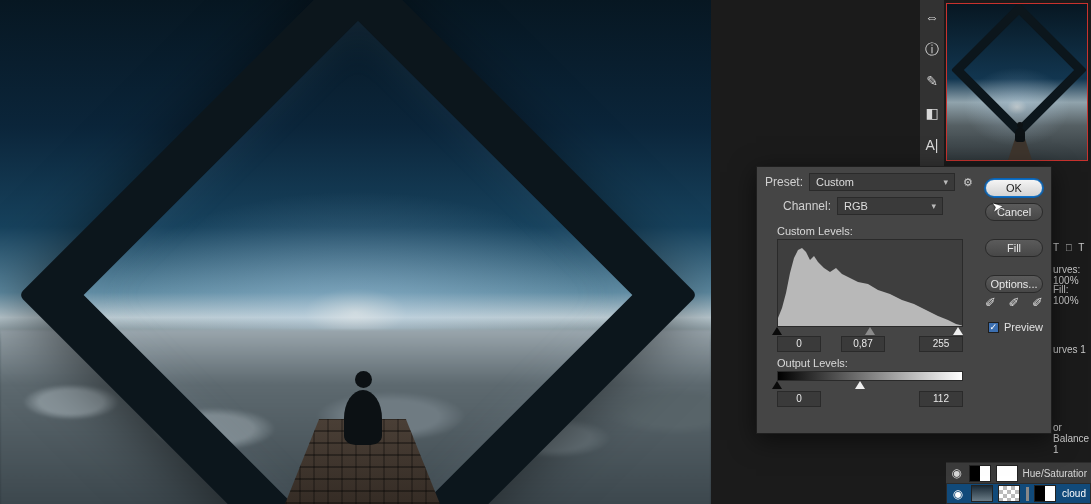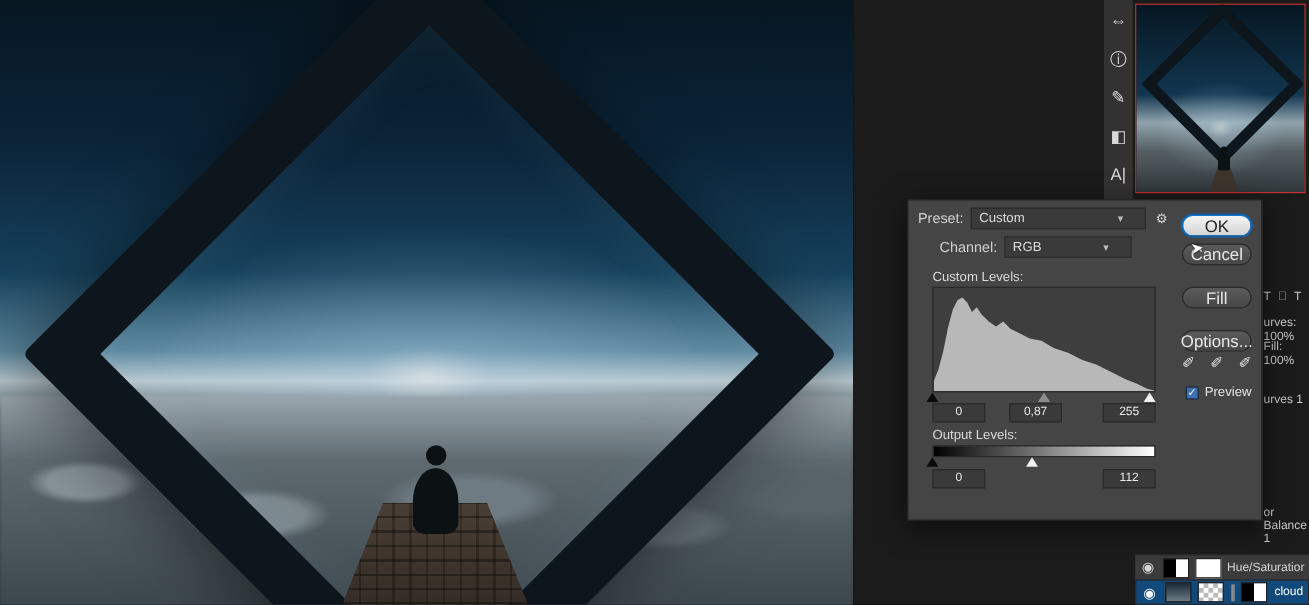--- a/index.html
+++ b/index.html
@@ -62,25 +62,25 @@
   .nav-fig::after{content:"";display:block;width:10px;height:14px;background:#0c1114;border-radius:6px 6px 3px 3px;}
 
   
   .dlg{position:absolute;left:756px;top:166px;width:296px;height:268px;background:#454545;border:1px solid #1e1e1e;box-shadow:0 6px 24px rgba(0,0,0,.55);}
   .titlebar{height:18px;background:#0a62b3;color:#fff;display:flex;align-items:center;padding:0 4px 0 8px;font-size:11px;}
   .titlebar .spacer{flex:1;}
   .titlebar .x{width:28px;text-align:center;font-size:13px;cursor:pointer;}
   .body{position:relative;height:250px;}
   .row{display:flex;align-items:center;gap:6px;margin:6px 8px;color:#d9d9d9;}
   .lbl{font-size:12px;color:#d0d0d0;}
-  .sel{flex:1;height:18px;background:#3a3a3a;border:1px solid #2a2a2a;color:#ddd;font-size:11px;padding-left:6px;display:flex;align-items:center;justify-content:space-between;padding-right:18px;}
+  .sel{flex:1;height:18px;background:#3a3a3a;border:1px solid #2a2a2a;color:#ddd;font-size:11px;padding-left:6px;display:flex;align-items:center;justify-content:space-between;padding-right:6px;}
   .sel .caret{font-size:9px;color:#bbb;}
   .gear{width:14px;text-align:center;color:#cfcfcf;}
   .sidebtns{position:absolute;right:8px;top:6px;width:58px;display:flex;flex-direction:column;gap:6px;}
-  .btn{height:18px;border-radius:9px;border:1px solid #2a2a2a;background:linear-gradient(#5b5b5b,#474747);color:#e8e8e8;font-size:14px;display:flex;align-items:center;justify-content:center;cursor:pointer;}
+  .btn{height:18px;border-radius:9px;border:1px solid #2a2a2a;background:linear-gradient(#5b5b5b,#474747);color:#e8e8e8;font-size:11px;display:flex;align-items:center;justify-content:center;cursor:pointer;}
   .btn.primary{background:linear-gradient(#f5f5f5,#d3d3d3);color:#222;border-color:#1072c8;box-shadow:0 0 0 1px #0a62b3;}
   .cursor{position:absolute;right:48px;top:26px;font-size:13px;color:#fff;transform:rotate(-8deg);text-shadow:0 0 2px #000;pointer-events:none;}
   .eyedrops{position:absolute;right:8px;top:122px;width:58px;display:flex;justify-content:space-between;color:#e0e0e0;}
   .eyedrops span{font-size:13px;cursor:pointer;}
   .preview{position:absolute;right:8px;top:148px;display:flex;align-items:center;gap:5px;color:#e2e2e2;font-size:11px;}
   .preview .chk{width:11px;height:11px;background:#3c6fb0;border:1px solid #1e1e1e;display:flex;align-items:center;justify-content:center;color:#fff;font-size:9px;}
 
   .hist{position:absolute;left:20px;top:66px;width:186px;height:88px;background:#3e3e3e;border:1px solid #2a2a2a;overflow:hidden;}
   .hist svg{position:absolute;left:0;bottom:0;}
   .slidertrack{position:absolute;left:20px;width:186px;height:8px;}
@@ -144,21 +144,21 @@
 
 <div class="side" style="top:242px;">
   <span style="letter-spacing:2px;">T ⎕ T</span>
 </div>
 <div class="side" style="top:264px;">
   <span>urves:</span> <span>100%</span>
 </div>
 <div class="side" style="top:284px;">
   <span>Fill:</span> <span>100%</span>
 </div>
-<div class="side" style="top:328px;">urves 1</div>
+<div class="side" style="top:344px;">urves 1</div>
 <div class="side" style="top:422px;">or Balance 1</div>
 
 <div class="layerstack">
   <div class="lrow">
     <span class="eye">◉</span>
     <div class="thumb adj"></div>
     <div class="thumb mask"></div>
     <span class="txt">Hue/Saturation</span>
   </div>
   <div class="lrow sel">

